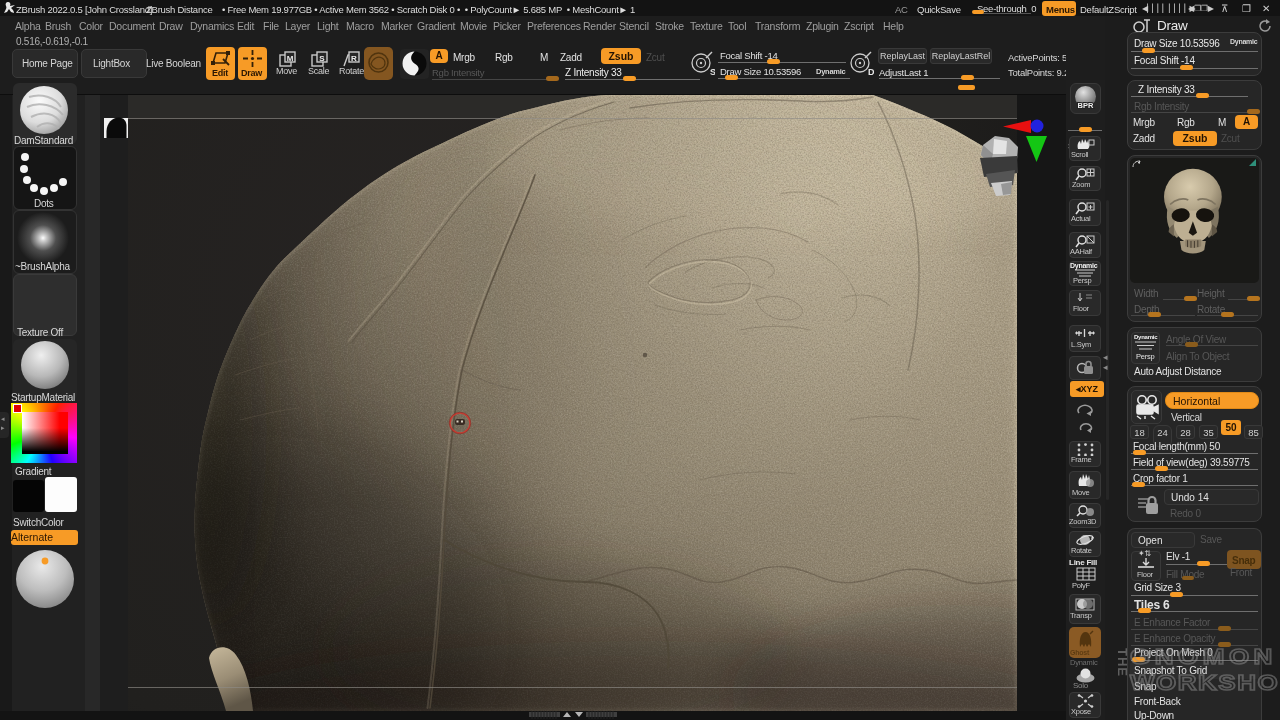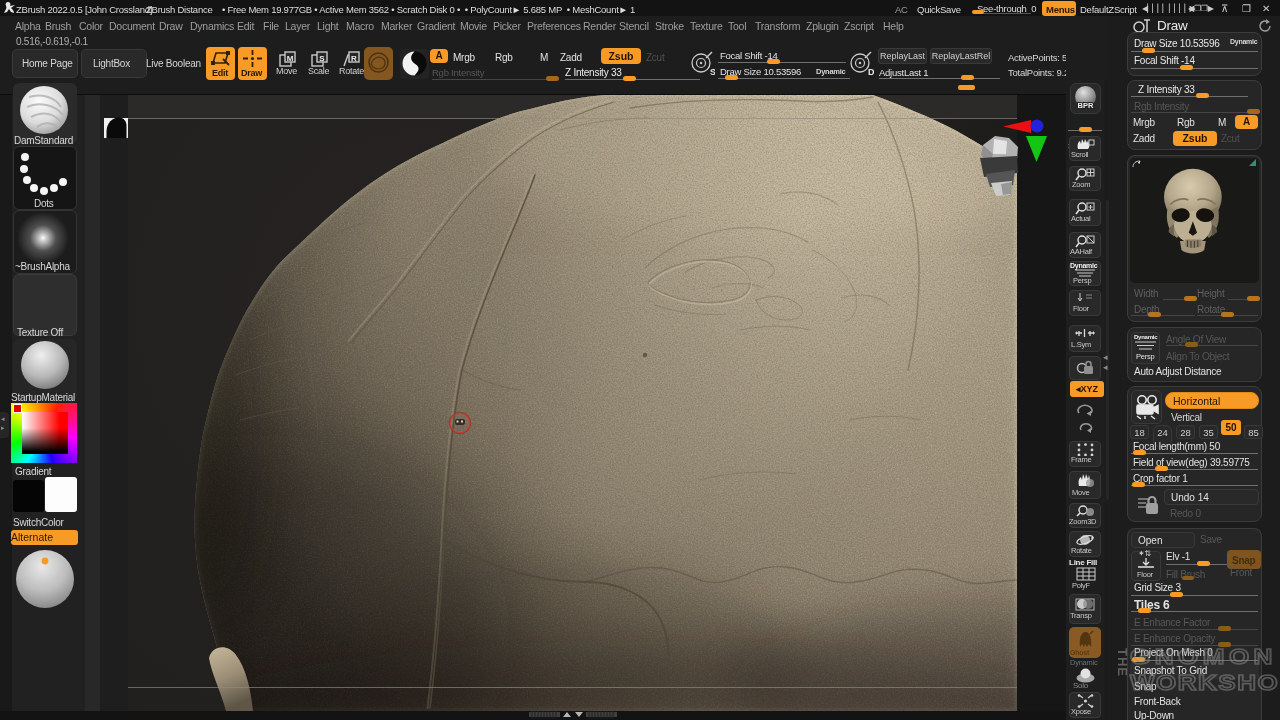--- a/index.html
+++ b/index.html
@@ -716,21 +716,21 @@
     <svg class="abs" style="left:1136px;top:557px;" width="20" height="12" viewBox="0 0 20 12">
         <path d="M10 1 V7 M7 5 L10 8 L13 5" stroke="#d8d8d8" stroke-width="1.4" fill="none"></path>
         <path d="M2 10 H18" stroke="#d8d8d8" stroke-width="1.6"></path>
       </svg>
     <span class="txt" style="left:1137px;top:570px;font-size:7.5px;color:#c9c9c9;">Floor</span>
     <span class="txt" style="left:1166px;top:551px;font-size:10px;color:#e2e2e2;">Elv -1</span>
     <div class="track" style="left:1166px;top:564px;width:70px;"></div>
     <div class="knob" style="left:1197px;top:561px;"></div>
     <div class="abs" style="left:1227px;top:550px;width:34px;height:19px;background:#7e5420;border-radius:4px;"></div>
     <span class="txt" style="left:1232px;top:555px;font-size:10px;color:#462e0a;font-weight:bold;">Snap</span>
-    <span class="txt" style="left:1166px;top:569px;font-size:10px;color:#575757;">Fill Brush</span>
+    <span class="txt" style="left:1166px;top:569px;font-size:10px;color:#575757;">Fill Mode</span>
     <div class="abs" style="left:1182px;top:576px;width:12px;height:4px;background:#8a5c1c;border-radius:2px;"></div>
     <span class="txt" style="left:1230px;top:567px;font-size:10px;color:#575757;">Front</span>
     <span class="txt" style="left:1134px;top:582px;font-size:10px;color:#e2e2e2;">Grid Size 3</span>
     <div class="track" style="left:1131px;top:595px;width:127px;"></div>
     <div class="knob" style="left:1170px;top:592px;"></div>
     <span class="txt" style="left:1134px;top:598px;font-size:12px;color:#e2e2e2;font-weight:bold;">Tiles 6</span>
     <div class="track" style="left:1131px;top:611px;width:127px;"></div>
     <div class="knob" style="left:1138px;top:608px;"></div>
     <span class="txt" style="left:1134px;top:617px;font-size:10px;color:#575757;">E Enhance Factor</span>
     <div class="track dim2" style="left:1131px;top:629px;width:127px;"></div>

